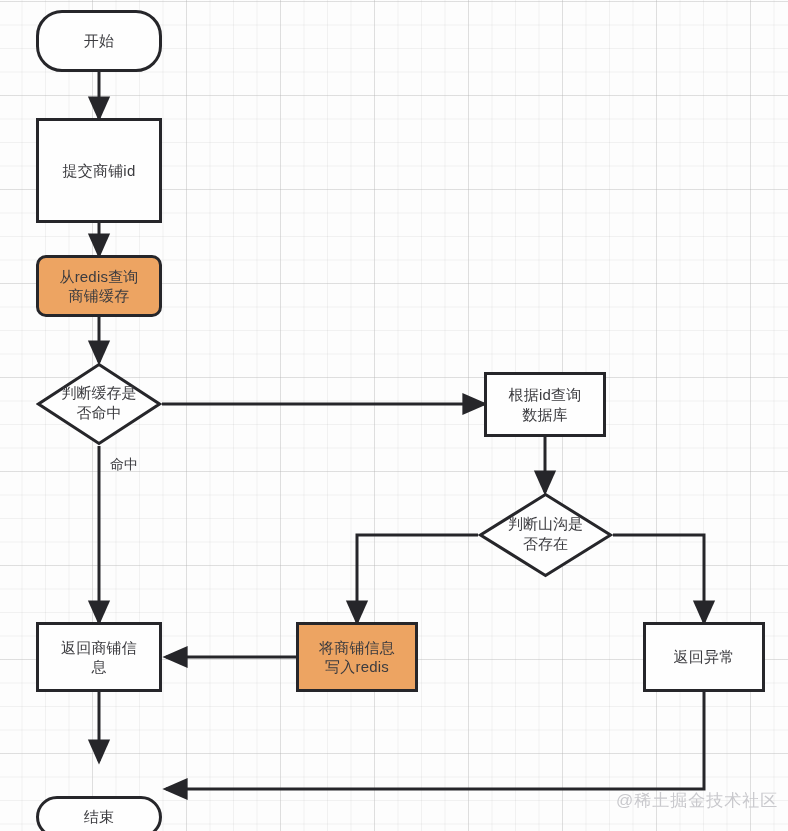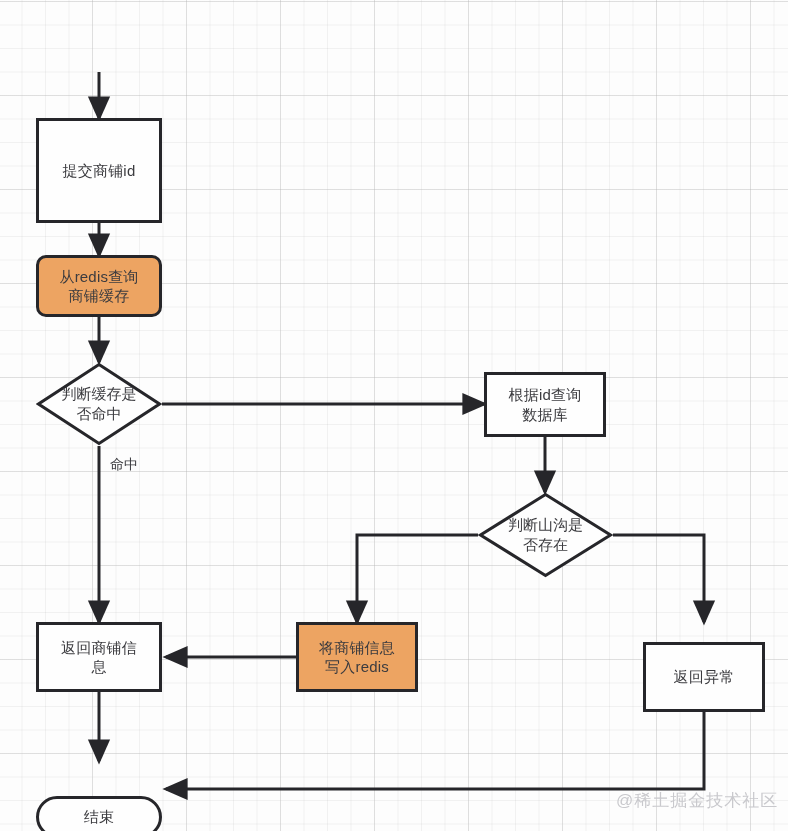--- a/index.html
+++ b/index.html
@@ -59,20 +59,21 @@
   }
   .node .txt {
     white-space: pre-line;
     padding: 0 6px;
   }
   .diamond {
     position: absolute;
     display: flex;
     align-items: center;
     justify-content: center;
+    font-family: Liberation Serif, serif;
   }
   .diamond svg {
     position: absolute;
     left: 0;
     top: 0;
   }
   .diamond .txt {
     position: relative;
     z-index: 2;
     text-align: center;
@@ -125,20 +126,23 @@
       <path d="M613,535 L704,535 L704,622"></path>
 
       <path d="M296,657 L166,657"></path>
 
       <path d="M99,692 L99,761"></path>
 
       <path d="M704,692 L704,789 L166,789"></path>
     </g>
   </svg>
 
+  <div class="node terminal" style="left:36px; top:10px; width:126px; height:62px;">
+    <span class="txt">开始</span>
+  </div>
 
   <div class="node" style="left:36px; top:118px; width:126px; height:105px;">
     <span class="txt">提交商铺id</span>
   </div>
 
   <div class="node highlight" style="left:36px; top:255px; width:126px; height:62px;border-radius:10px;">
     <span class="txt">从redis查询
 商铺缓存</span>
   </div>
 
@@ -170,21 +174,21 @@
   <div class="node" style="left:36px; top:622px; width:126px; height:70px;">
     <span class="txt">返回商铺信
 息</span>
   </div>
 
   <div class="node highlight" style="left:296px; top:622px; width:122px; height:70px;">
     <span class="txt">将商铺信息
 写入redis</span>
   </div>
 
-  <div class="node" style="left:643px; top:622px; width:122px; height:70px;margin-top:20px;">
+  <div class="node" style="left:643px; top:622px; width:122px; height:70px;">
     <span class="txt">返回异常</span>
   </div>
 
   <div class="node terminal" style="left:36px; top:796px; width:126px; height:42px;">
     <span class="txt">结束</span>
   </div>
 
   <div class="watermark" style="left:616px; top:789px;">
     <span>@稀土掘金技术社区</span>
   </div>

